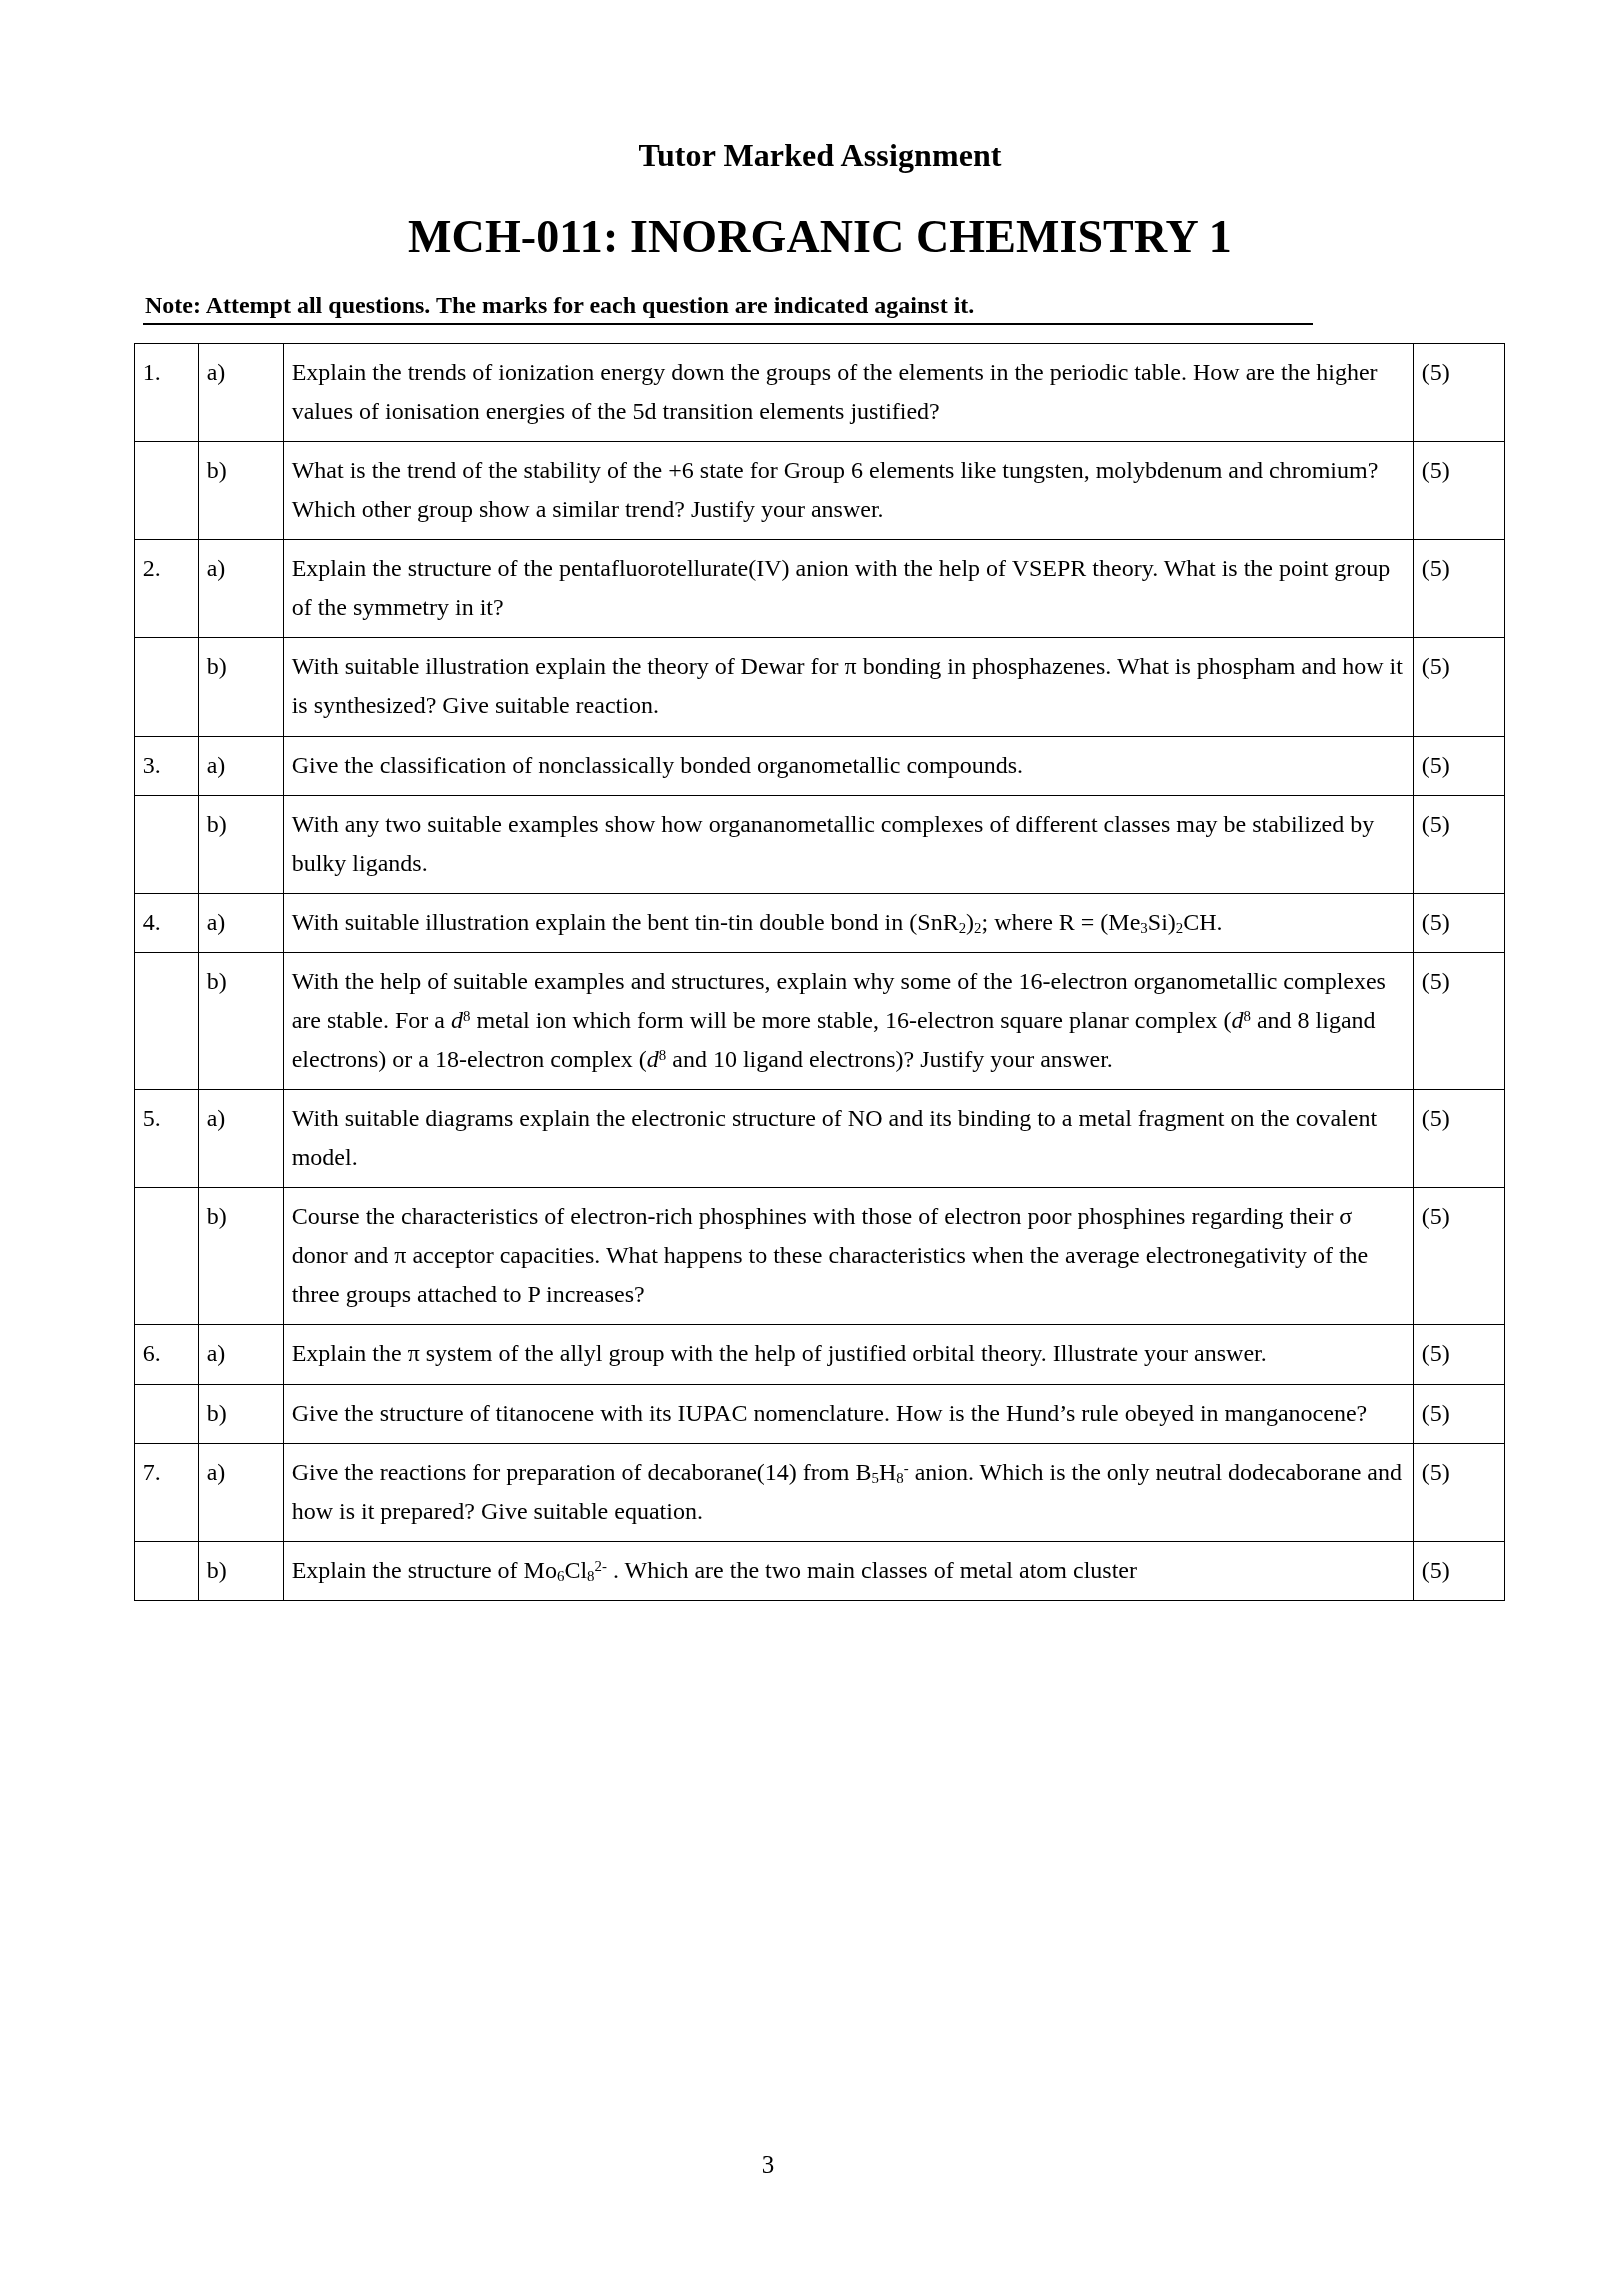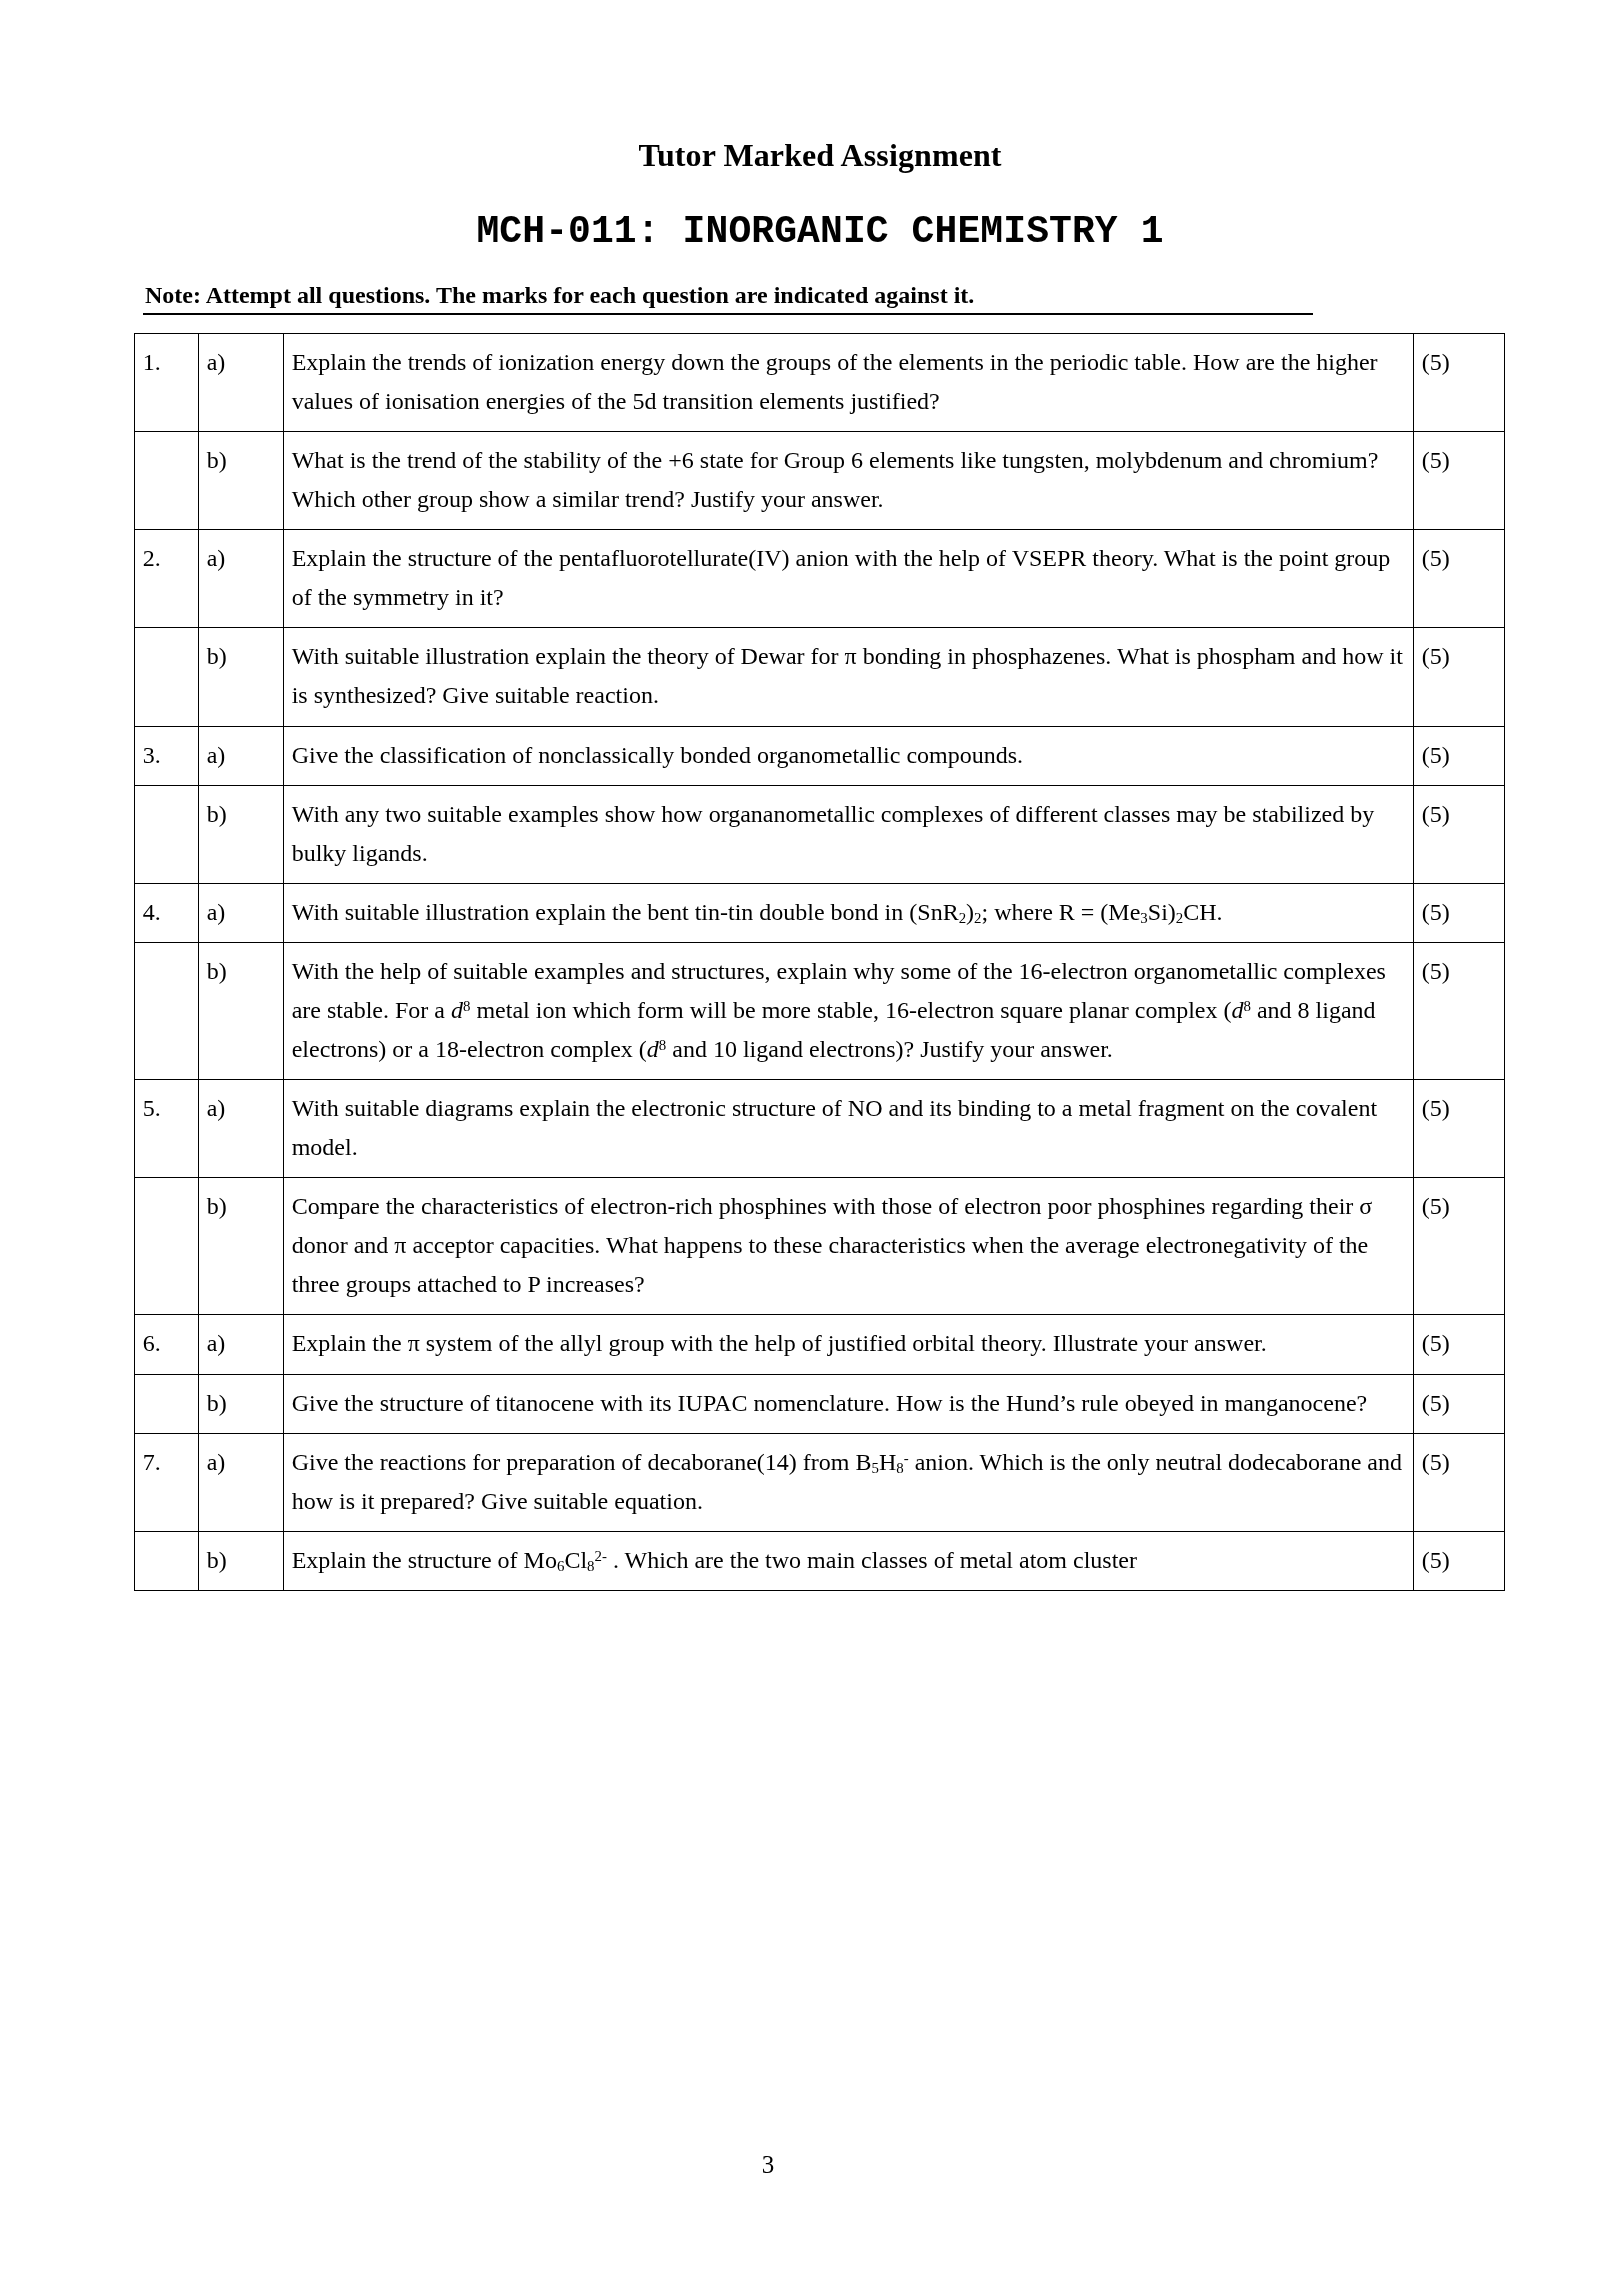--- a/index.html
+++ b/index.html
@@ -32,26 +32,25 @@
   .doc-title {
     text-align: center;
     font-size: 32px;
     font-weight: bold;
     margin: 0;
     padding-top: 137px;
     letter-spacing: 0.1px;
   }
   .doc-subtitle {
     text-align: center;
-    font-size: 38px;
+    font-size: 46px;
     font-weight: bold;
     margin: 0;
     padding-top: 36px;
     letter-spacing: 0.1px;
-    font-family: Liberation Mono, monospace;
   }
 
   
   .meta-block {
     margin-top: 87px;
     text-align: right;
     font-size: 25px;
     font-weight: bold;
     line-height: 1.46;
     padding-right: 62px;
@@ -196,21 +195,21 @@
             <td class="c-sub">a)</td>
             <td class="c-body">
               <span class="qtext">With suitable diagrams explain the electronic structure of NO and its binding to a metal fragment on the covalent model.</span>
             </td>
             <td class="c-marks">(5)</td>
           </tr>
           <tr>
             <td class="c-num"></td>
             <td class="c-sub">b)</td>
             <td class="c-body">
-              <span class="qtext">Compare the characteristics of electron-rich phosphines with those of electron poor phosphines regarding their σ donor and π acceptor capacities. What happens to these characteristics when the average electronegativity of the three groups attached to P increases?</span>
+              <span class="qtext">Course the characteristics of electron-rich phosphines with those of electron poor phosphines regarding their σ donor and π acceptor capacities. What happens to these characteristics when the average electronegativity of the three groups attached to P increases?</span>
             </td>
             <td class="c-marks">(5)</td>
           </tr>
           <tr>
             <td class="c-num">6.</td>
             <td class="c-sub">a)</td>
             <td class="c-body">
               <span class="qtext">Explain the π system of the allyl group with the help of justified orbital theory. Illustrate your answer.</span>
             </td>
             <td class="c-marks">(5)</td>

